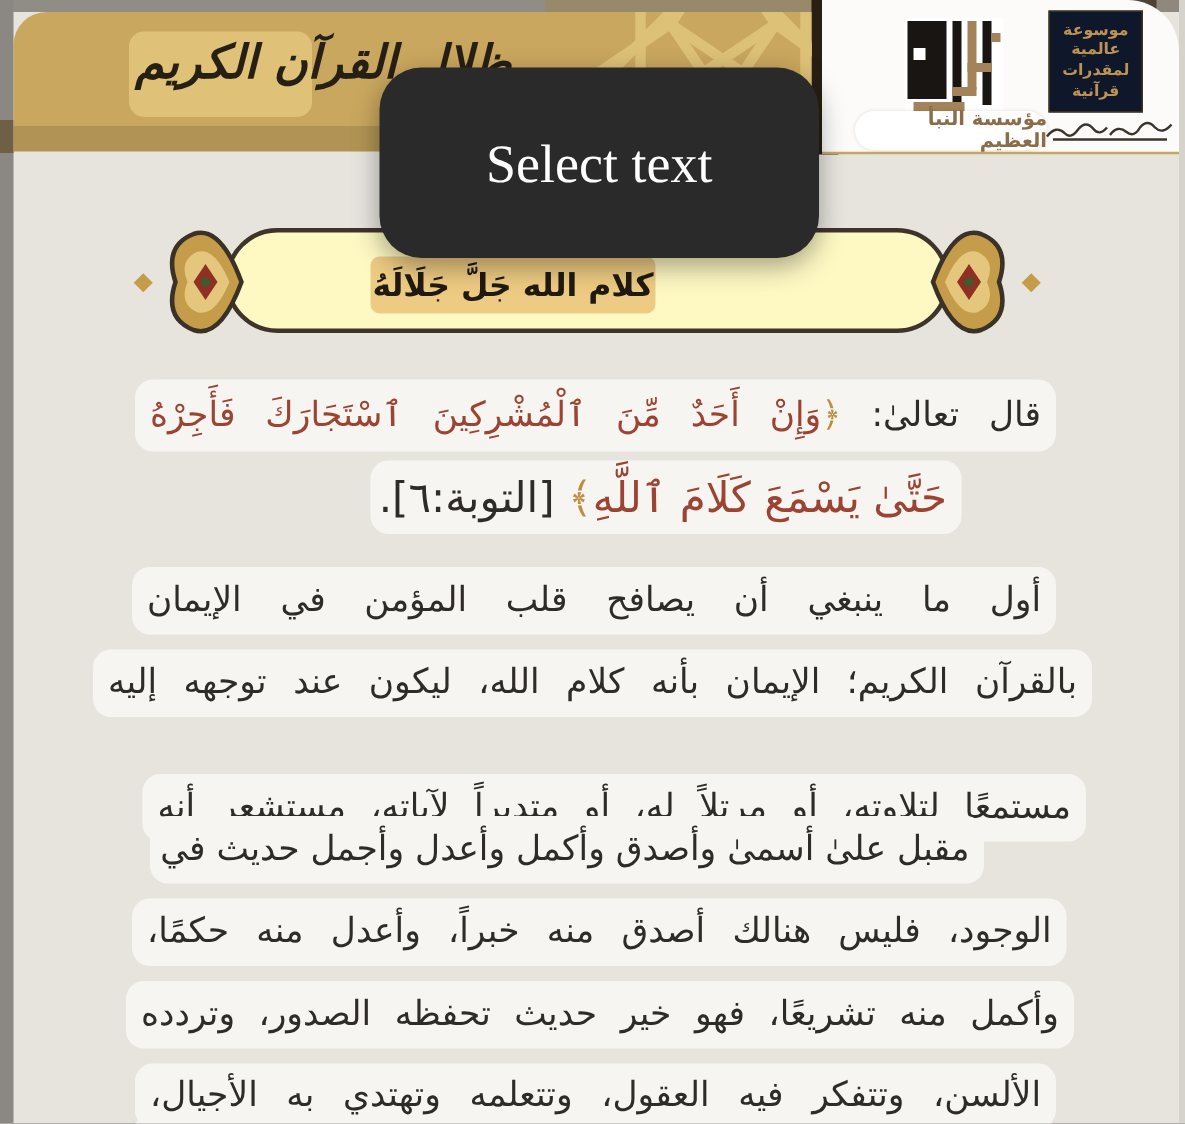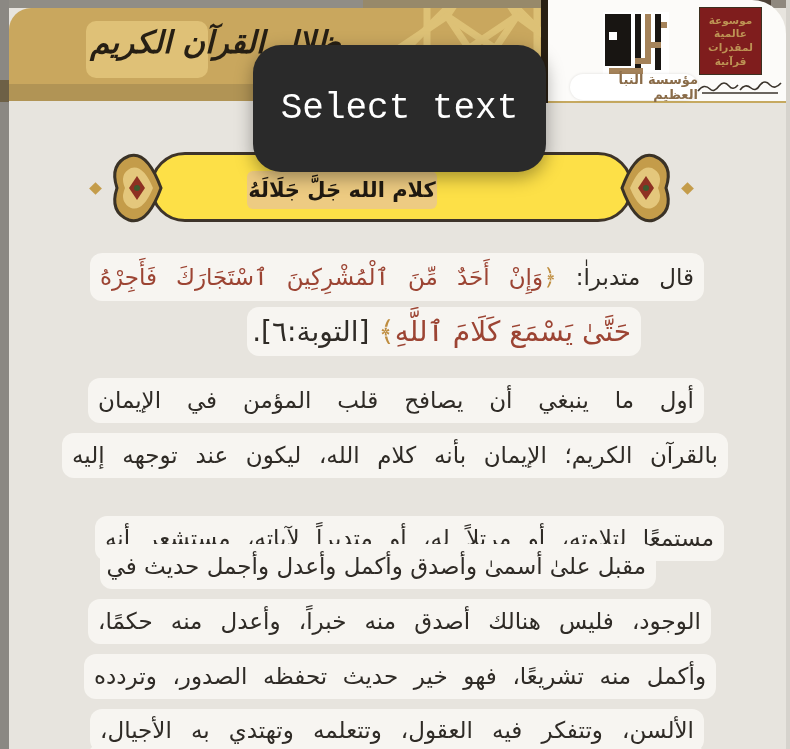--- a/index.html
+++ b/index.html
@@ -22,32 +22,32 @@
   .callig-text{position:absolute;left:60px;top:16px;width:272px;text-align:right;direction:rtl;
                font-size:31px;font-weight:bold;color:#261f14;letter-spacing:-1px;white-space:nowrap;font-style:italic;}
 
   
   .logo-card{position:absolute;left:548px;top:0;width:238px;height:101px;background:#fcfbf9;
              border-top-right-radius:34px;border-bottom:2px solid #c6a960;}
   .logo1{position:absolute;left:55px;top:12px;}
   .foundation-label{position:absolute;left:22px;top:74px;width:128px;height:26px;background:#ffffff;border-radius:13px;
                     display:flex;align-items:center;justify-content:center;
                     font-size:13px;font-weight:bold;color:#8a6c49;direction:rtl;box-shadow:0 0 3px rgba(0,0,0,.12);}
-  .logo2{position:absolute;left:151px;top:7px;width:63px;height:68px;background:#7f1d1d;color:#bd9354;
+  .logo2{position:absolute;left:151px;top:7px;width:63px;height:68px;background:#0f172a;color:#bd9354;
          display:flex;align-items:center;justify-content:center;text-align:center;direction:rtl;
          font-size:10.5px;font-weight:bold;line-height:1.3;padding:2px;box-sizing:border-box;border:1px solid #3c3020;}
   .signature{position:absolute;left:148px;top:80px;}
 
   
   .tooltip{position:absolute;left:253px;top:45px;width:293px;height:127px;background:#2a2a2a;border-radius:28px;
            display:flex;align-items:center;justify-content:center;box-shadow:0 6px 18px rgba(0,0,0,.35);cursor:pointer;z-index:10;}
-  .tooltip span{color:#ffffff;font-size:36px;font-family:Liberation Mono, monospace;}
+  .tooltip span{color:#ffffff;font-size:36px;font-family:Liberation Serif, serif;}
 
   
-  .pill{position:absolute;left:150px;top:152px;width:483px;height:70px;background:#fde047;border:3px solid #3e342a;
+  .pill{position:absolute;left:150px;top:152px;width:483px;height:70px;background:#fef9c3;border:3px solid #3e342a;
         border-radius:37px;box-sizing:border-box;}
   .pill-chip{position:absolute;left:94px;top:16px;width:190px;height:38px;background:#edcb82;border-radius:6px;
              display:flex;align-items:center;justify-content:center;overflow:visible;}
   .pill-chip span{font-size:21px;font-weight:bold;color:#201a11;direction:rtl;white-space:nowrap;}
   .orn{position:absolute;top:-13px;}
   .orn.left{left:-46px;}
   .orn.right{right:-46px;transform:scaleX(-1);}
   .finial{position:absolute;top:29px;width:9px;height:9px;background:#c49c4a;transform:rotate(45deg);}
   .finial.left{left:-62px;}
   .finial.right{right:-62px;}
@@ -139,21 +139,21 @@
     <div class="finial right"></div>
     <div class="pill-chip">
       <span>كلام الله جَلَّ جَلَالَهُ</span>
     </div>
   </div>
 
   <div class="tooltip">
     <span>Select text</span>
   </div>
 
-  <div class="tline vline vA"><span class="dark">قال متدبراٰ:</span> <span class="gold">﴿</span><span class="red">وَإِنْ أَحَدٌ مِّنَ ٱلْمُشْرِكِينَ ٱسْتَجَارَكَ فَأَجِرْهُ</span></div>
+  <div class="tline vline vA"><span class="dark">قال تعالىٰ:</span> <span class="gold">﴿</span><span class="red">وَإِنْ أَحَدٌ مِّنَ ٱلْمُشْرِكِينَ ٱسْتَجَارَكَ فَأَجِرْهُ</span></div>
   <div class="tline vline vB"><span class="red">حَتَّىٰ يَسْمَعَ كَلَامَ ٱللَّهِ</span><span class="gold">﴾</span> <span class="dark">[التوبة:٦].</span></div>
 
   <div class="tline bline b2">بالقرآن الكريم؛ الإيمان بأنه كلام الله، ليكون عند توجهه إليه</div>
   <div class="tline bline b1">أول ما ينبغي أن يصافح قلب المؤمن في الإيمان</div>
   <div class="tline bline b3">مستمعًا لتلاوته، أو مرتلاً له، أو متدبراً لآياته، مستشعر أنه</div>
   <div class="tline bline b4">مقبل علىٰ أسمىٰ وأصدق وأكمل وأعدل وأجمل حديث في</div>
   <div class="tline bline b6">وأكمل منه تشريعًا، فهو خير حديث تحفظه الصدور، وتردده</div>
   <div class="tline bline b5">الوجود، فليس هنالك أصدق منه خبراً، وأعدل منه حكمًا،</div>
   <div class="tline bline b7">الألسن، وتتفكر فيه العقول، وتتعلمه وتهتدي به الأجيال،</div>
   <div class="tline b8"></div>

